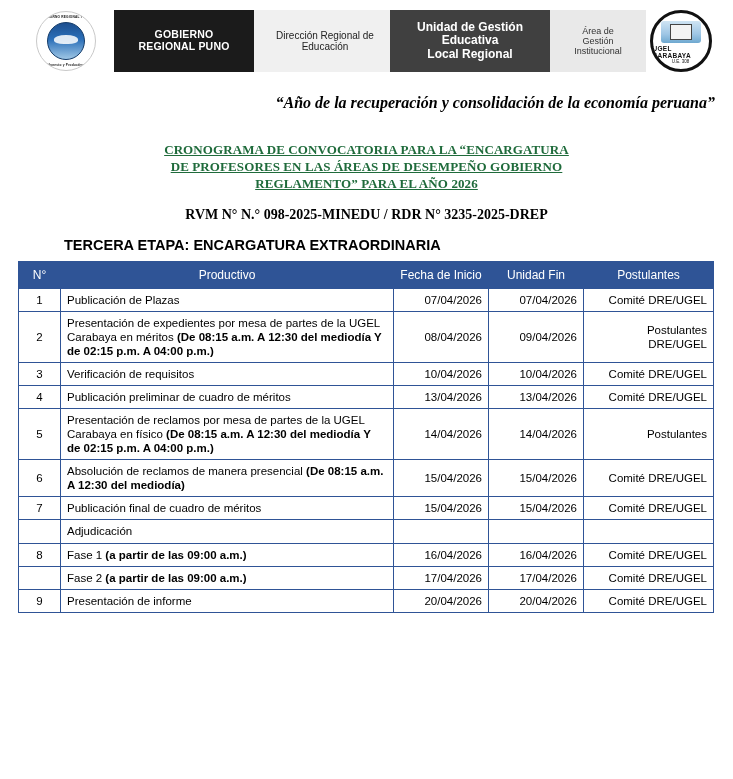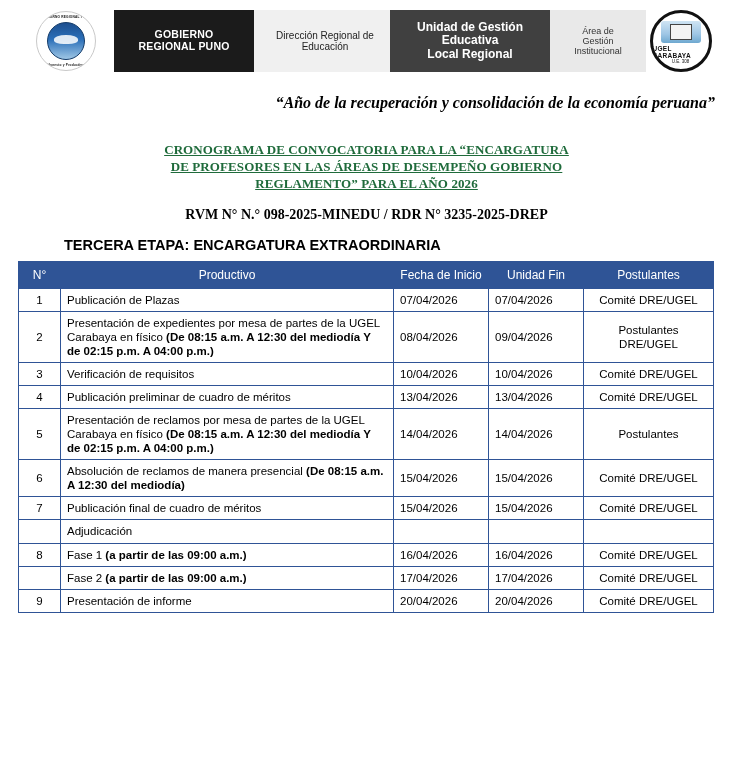--- a/index.html
+++ b/index.html
@@ -231,23 +231,23 @@
     font-size: 12px;
     padding: 6px 4px;
   }
   col.c-num  { width: 42px; }
   col.c-act  { width: 333px; }
   col.c-ini  { width: 95px; }
   col.c-fin  { width: 95px; }
   col.c-resp { width: 130px; }
 
   td.num { text-align: center; }
-  td.date { text-align: left; }
+  td.date { text-align: right; }
   td.act { text-align: left; }
-  td.resp { text-align: center; }
+  td.resp { text-align: right; }
   b { font-weight: bold; }
 </style>
 </head>
 <body>
 
 <div class="page">
 
   <div class="header-band">
 
     <div class="logo-left">
@@ -328,21 +328,21 @@
     <tbody>
         <tr>
           <td class="num">1</td>
           <td class="act"><span>Publicación de Plazas</span></td>
           <td class="date">07/04/2026</td>
           <td class="date">07/04/2026</td>
           <td class="resp">Comité DRE/UGEL</td>
         </tr>
         <tr>
           <td class="num">2</td>
-          <td class="act"><span>Presentación de expedientes por mesa de partes de la UGEL Carabaya en físico </span><b>(De 08:15 a.m. A 12:30 del mediodía Y de 02:15 p.m. A 04:00 p.m.)</b></td>
+          <td class="act"><span>Presentación de expedientes por mesa de partes de la UGEL Carabaya en méritos </span><b>(De 08:15 a.m. A 12:30 del mediodía Y de 02:15 p.m. A 04:00 p.m.)</b></td>
           <td class="date">08/04/2026</td>
           <td class="date">09/04/2026</td>
           <td class="resp">Postulantes DRE/UGEL</td>
         </tr>
         <tr>
           <td class="num">3</td>
           <td class="act"><span>Verificación de requisitos</span></td>
           <td class="date">10/04/2026</td>
           <td class="date">10/04/2026</td>
           <td class="resp">Comité DRE/UGEL</td>

